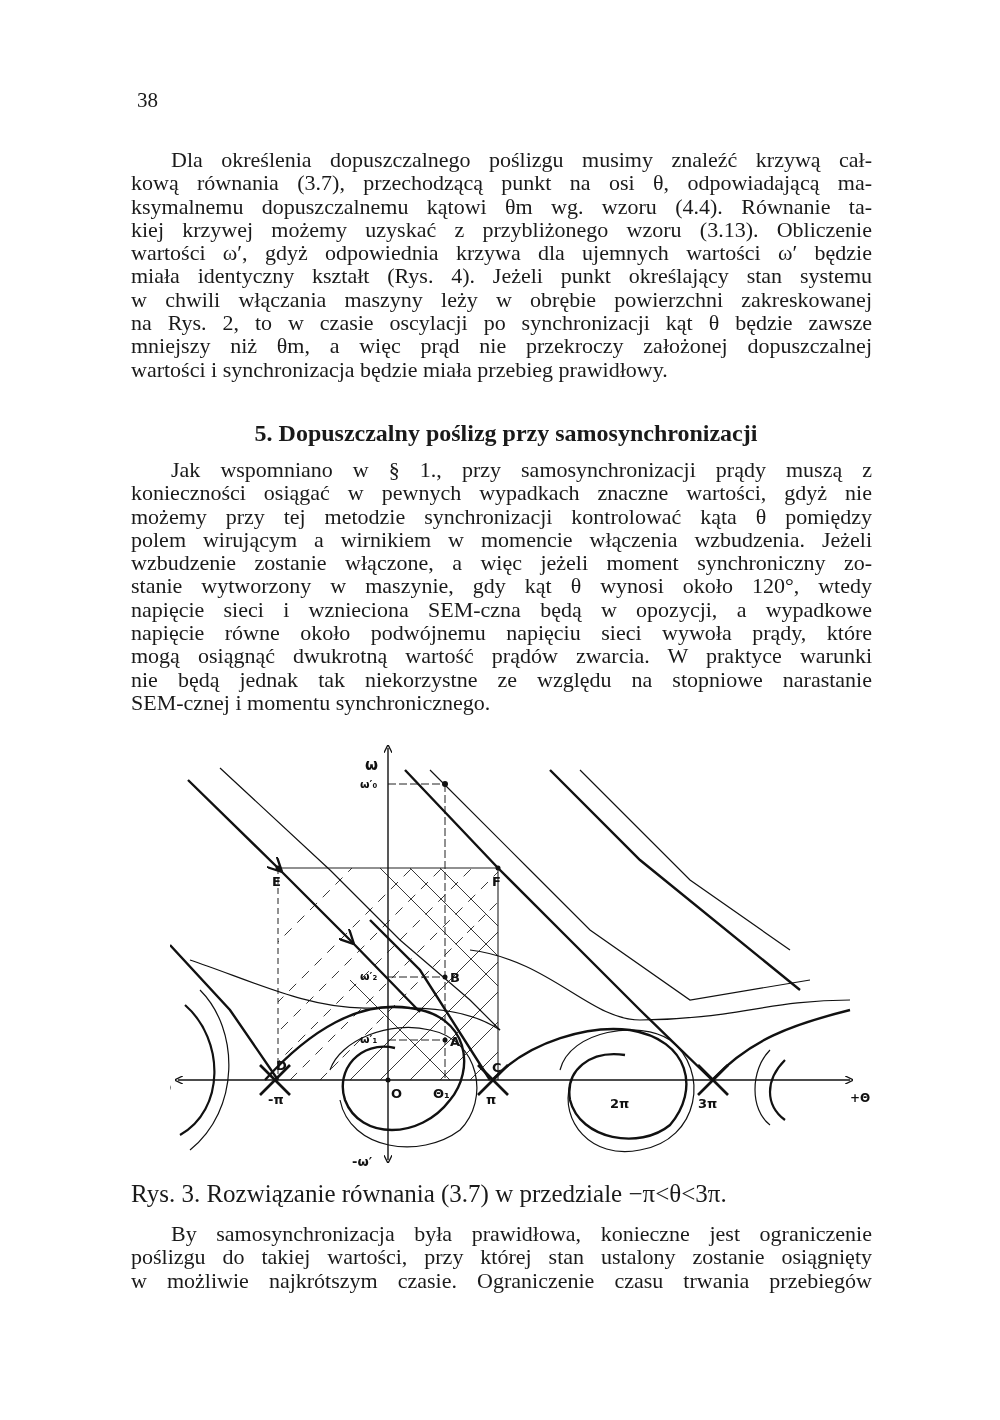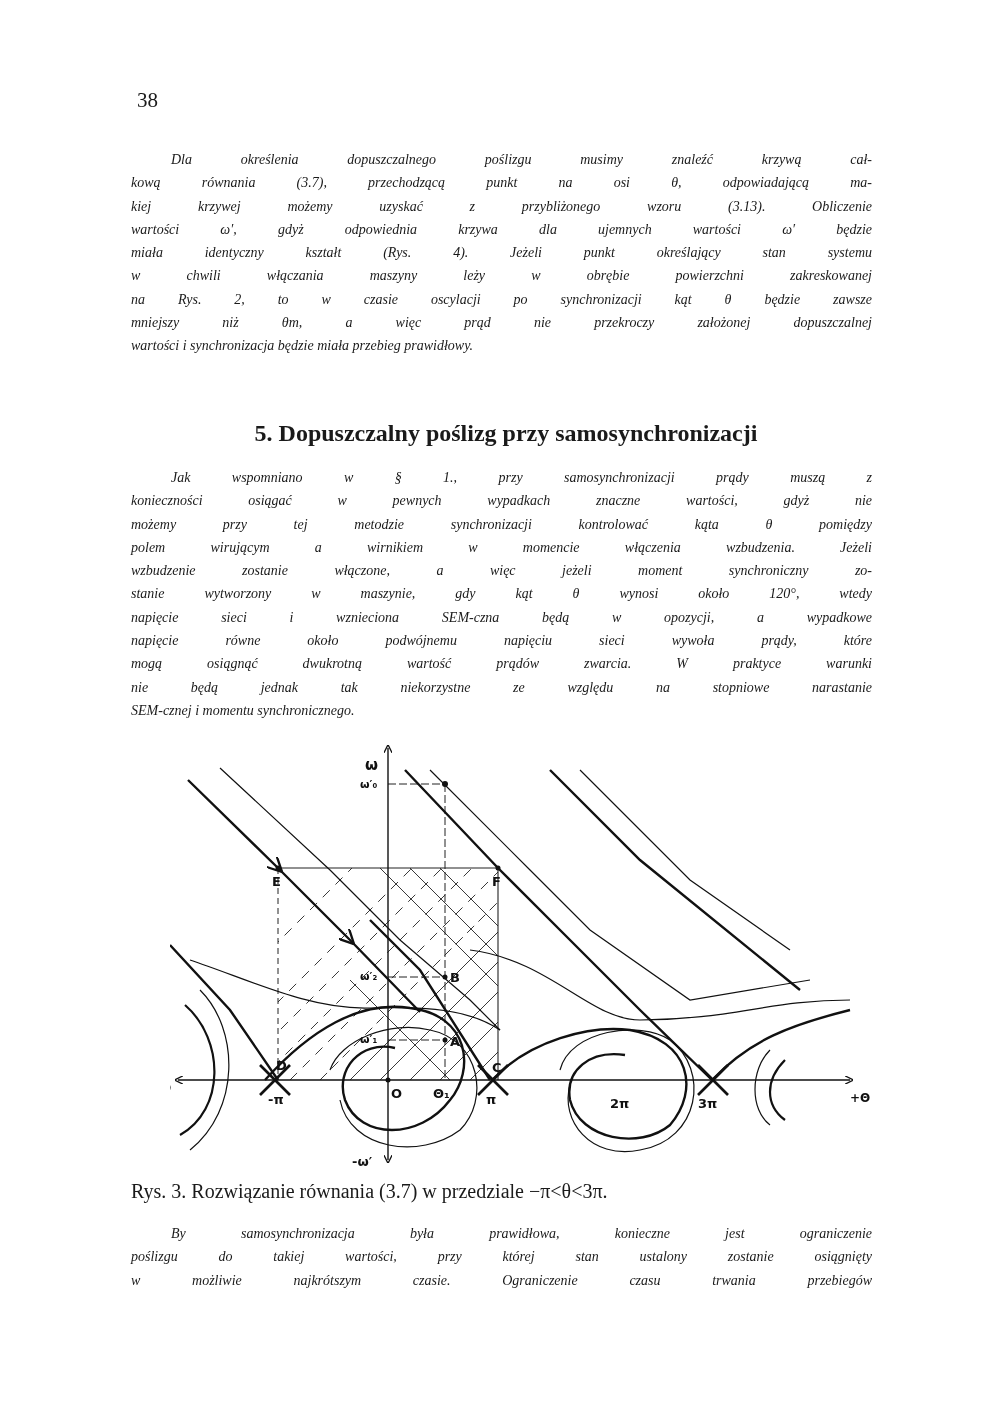--- a/index.html
+++ b/index.html
@@ -1,40 +1,41 @@
 <!DOCTYPE html>
 <html><head>
 <meta charset="utf-8">
 <style>
   html, body { margin: 0; padding: 0; background: #ffffff; }
   body { width: 1000px; height: 1420px; position: relative; overflow: hidden;
          font-family: "Liberation Serif", "DejaVu Serif", serif; color: #1a1a1a; }
   .page-number { position: absolute; left: 137px; top: 88px; font-size: 21px; }
-  .para { position: absolute; left: 131px; width: 741px; font-size: 14px; line-height: 23.3px;
-          text-align: justify; font-style: italic; }
+  .para { position: absolute; left: 131px; width: 741px; font-size: 22px; line-height: 23.3px;
+          text-align: justify; }
   .para .line { display: block; text-align: justify; text-align-last: justify; white-space: nowrap; }
   .para .line.last { text-align-last: left; }
   .indent { padding-left: 40px; }
   .p1 { top: 148px; }
   .heading { position: absolute; left: 6px; width: 1000px; top: 420px; text-align: center;
              font-weight: bold; font-size: 24px; }
-  .p2 { top: 458px; margin-top: 8px; }
+  .p2 { top: 458px; }
   .figure { position: absolute; left: 170px; top: 740px; width: 720px; height: 430px; }
-  .caption { position: absolute; left: 131px; top: 1180px; font-size: 20px; white-space: nowrap; }
+  .caption { position: absolute; left: 131px; top: 1180px; font-size: 25px; white-space: nowrap; }
   .p3 { top: 1222px; }
   svg text { font-family: "DejaVu Sans", sans-serif; font-weight: bold; fill: #111; }
 </style>
 </head>
 <body>
 
 <div class="page-number">38</div>
 
 <div class="para p1">
   <span class="line indent">Dla określenia dopuszczalnego poślizgu musimy znaleźć krzywą cał-</span>
   <span class="line">kową równania (3.7), przechodzącą punkt na osi θ, odpowiadającą ma-</span>
+  <span class="line">ksymalnemu dopuszczalnemu kątowi θm wg. wzoru (4.4). Równanie ta-</span>
   <span class="line">kiej krzywej możemy uzyskać z przybliżonego wzoru (3.13). Obliczenie</span>
   <span class="line">wartości ω′, gdyż odpowiednia krzywa dla ujemnych wartości ω′ będzie</span>
   <span class="line">miała identyczny kształt (Rys. 4). Jeżeli punkt określający stan systemu</span>
   <span class="line">w chwili włączania maszyny leży w obrębie powierzchni zakreskowanej</span>
   <span class="line">na Rys. 2, to w czasie oscylacji po synchronizacji kąt θ będzie zawsze</span>
   <span class="line">mniejszy niż θm, a więc prąd nie przekroczy założonej dopuszczalnej</span>
   <span class="line last">wartości i synchronizacja będzie miała przebieg prawidłowy.</span>
 </div>
 
 <div class="heading">5.  Dopuszczalny poślizg przy samosynchronizacji</div>

